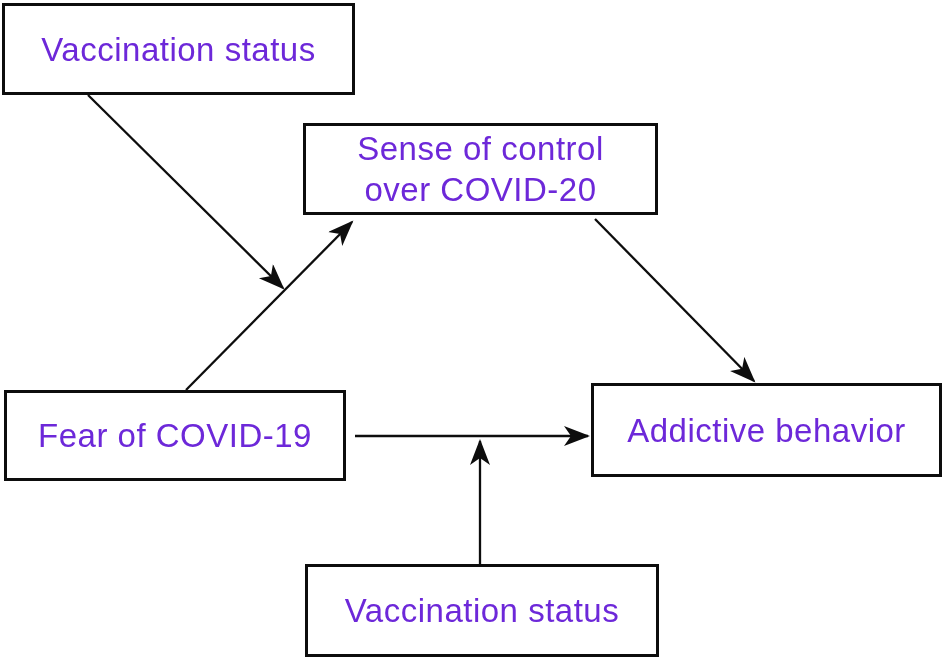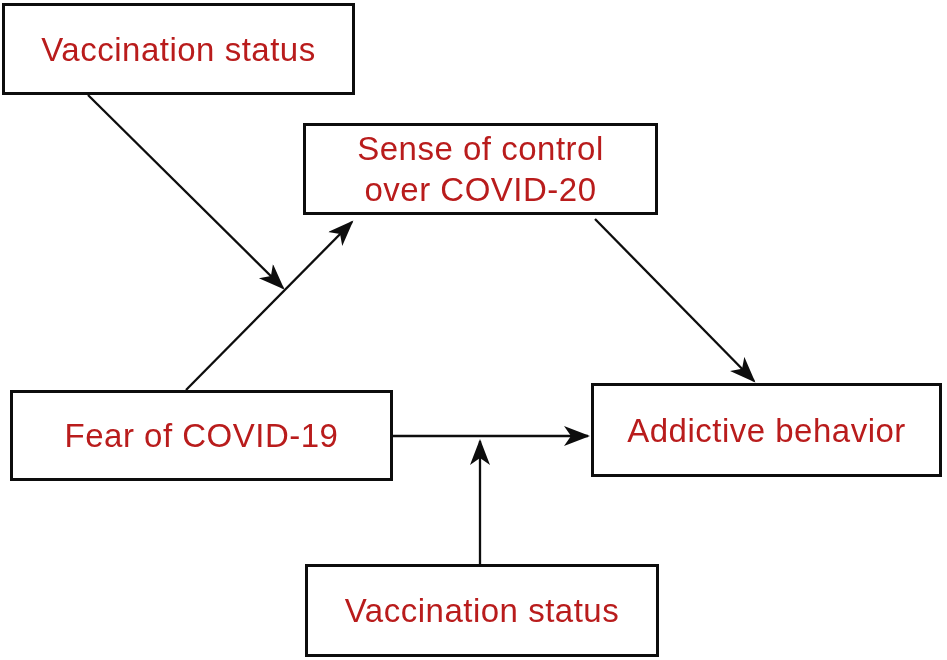--- a/index.html
+++ b/index.html
@@ -25,28 +25,28 @@
   .node-box {
     position: absolute;
     box-sizing: border-box;
     border: 3px solid #0d0d0d;
     background: #ffffff;
     display: flex;
     flex-direction: column;
     align-items: center;
     justify-content: center;
     text-align: center;
-    color: #b91c1c;
+    color: #6d28d9;
     font-size: 33px;
     letter-spacing: 0.5px;
     line-height: 41px;
   }
   #node-vaccination-top    { left: 2px;   top: 3px;   width: 353px; height: 92px; }
   #node-sense-of-control   { left: 303px; top: 123px; width: 355px; height: 92px; }
-  #node-fear-of-covid      { left: 10px;   top: 390px; width: 383px; height: 91px; }
+  #node-fear-of-covid      { left: 4px;   top: 390px; width: 342px; height: 91px; }
   #node-addictive-behavior { left: 591px; top: 383px; width: 351px; height: 94px; }
   #node-vaccination-bottom { left: 305px; top: 564px; width: 354px; height: 93px; }
   .node-line { display: block; }
 </style>
 </head>
 <body>
 
 <div id="stage">
 
   <svg id="arrow-layer" viewBox="0 0 947 660" xmlns="http://www.w3.org/2000/svg">

